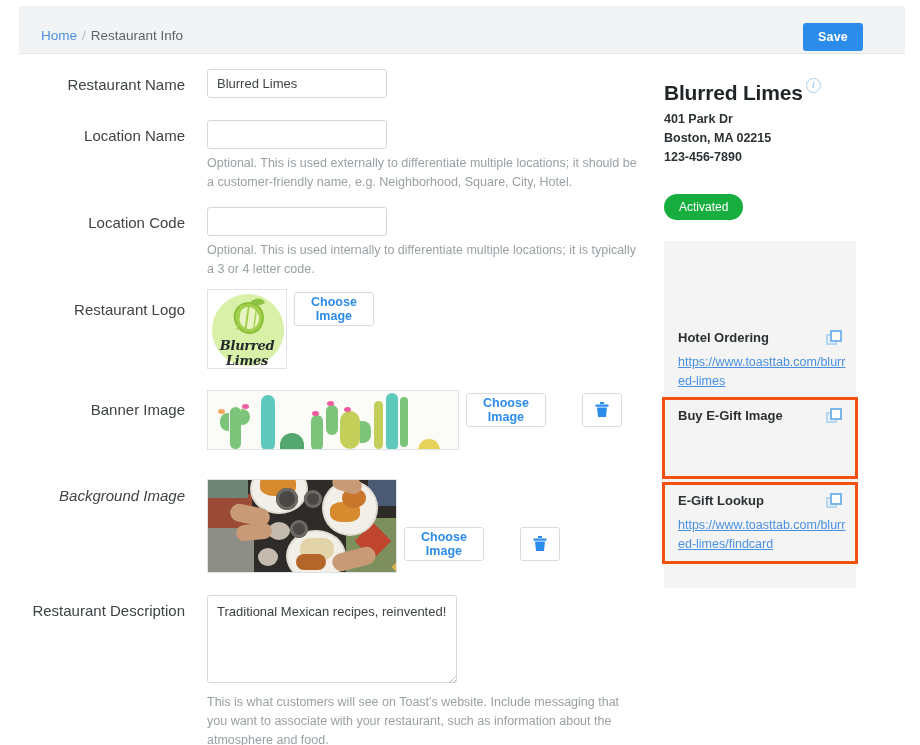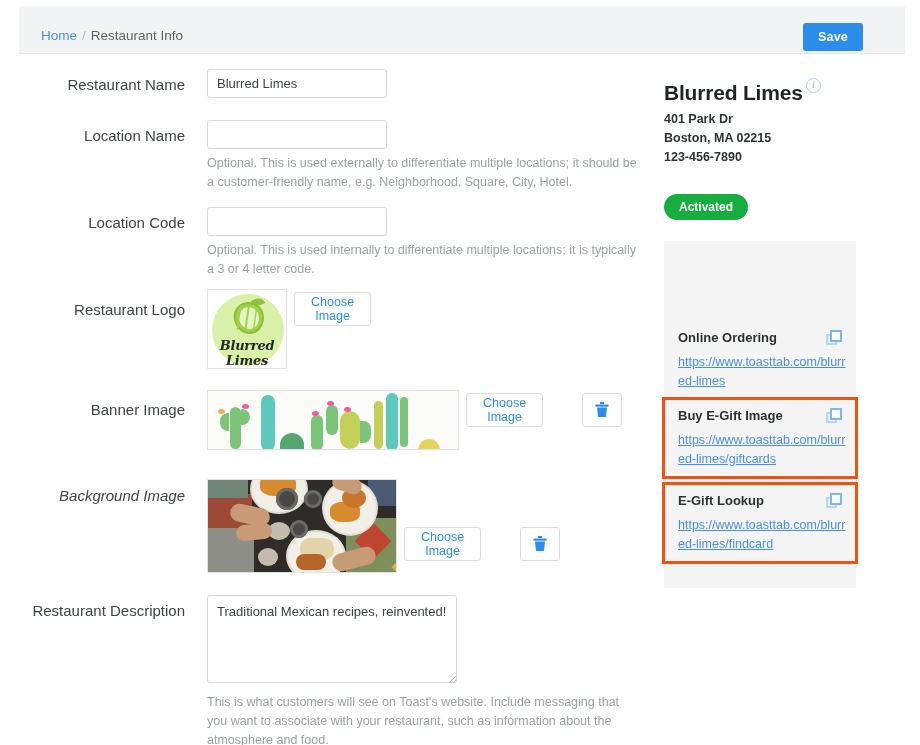--- a/index.html
+++ b/index.html
@@ -58,21 +58,21 @@
 
   
   .thumb-box {
     position: absolute; left: 207px;
     border: 1px solid #e0e3e5; background: #fff;
     overflow: hidden;
   }
   .choose-btn {
     position: absolute; height: 34px;
     background: #fff; border: 1px solid #d9dcde; border-radius: 3px;
-    color: #2c8ceb; font-size: 12.5px; font-weight: normal;
+    color: #2c8ceb; font-size: 12.5px; font-weight: bold;
     font-family: "Liberation Sans", sans-serif;
     cursor: pointer; padding: 0 16px;
   }
   .trash-btn {
     position: absolute; width: 40px; height: 34px;
     background: #fff; border: 1px solid #d9dcde; border-radius: 3px;
     cursor: pointer; display: flex; align-items: center; justify-content: center;
   }
 
   
@@ -154,21 +154,21 @@
     font-size:10px; line-height:12px; text-align:center;
     font-family:"Liberation Serif", serif; font-style:italic; font-weight:bold;
   }
   .addr {
     position:absolute; left:0; top:104px;
     font-size: 12.5px; font-weight: bold; color:#2c3134; line-height:19px;
   }
   .badge {
     position:absolute; left:0; top:188px;
     background:#17ae3f; color:#fff; border-radius:14px;
-    padding: 6px 15px; font-size:12px; font-weight:bold;
+    padding: 6px 15px; font-size:12px; font-weight:normal;
     display:inline-block;
   }
   .links-panel {
     position:absolute; left:0; top:235px; width:192px; height:347px;
     background:#f4f4f4;
   }
   .share-title {
     position:absolute; left:14px; top:18px; width:150px;
     font-size:14.5px; font-weight:bold; color:#8a9093; line-height:24px;
   }
@@ -337,35 +337,34 @@
       <div>401 Park Dr</div>
       <div>Boston, MA 02215</div>
       <div>123-456-7890</div>
     </div>
 
     <div class="badge">Activated</div>
 
     <div class="links-panel">
 
       <div class="link-block" style="top:80px; height:78px;">
-        <div class="link-name">Online Ordering</div>
+        <div class="link-name">Hotel Ordering</div>
         <div class="copy-icon">
           <div class="sq-back"></div>
             <div class="sq-front"></div>
         </div>
         <a class="link-url" href="#">https://www.toasttab.com/blurred-limes</a>
       </div>
 
       <div class="link-block hl" style="top:158px; height:78px;">
         <div class="link-name">Buy E-Gift Image</div>
         <div class="copy-icon">
           <div class="sq-back"></div>
             <div class="sq-front"></div>
         </div>
-        <a class="link-url" href="#">https://www.toasttab.com/blurred-limes/giftcards</a>
       </div>
 
       <div class="link-block hl" style="top:243px; height:78px;">
         <div class="link-name">E-Gift Lookup</div>
         <div class="copy-icon">
           <div class="sq-back"></div>
             <div class="sq-front"></div>
         </div>
         <a class="link-url" href="#">https://www.toasttab.com/blurred-limes/findcard</a>
       </div>

